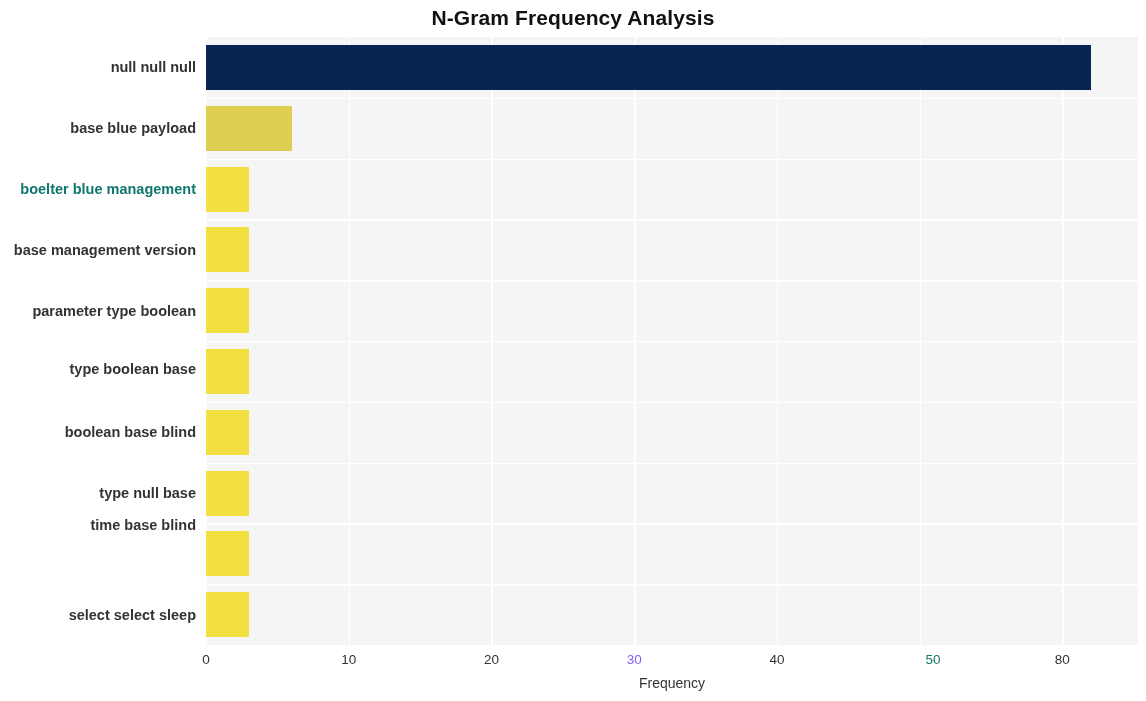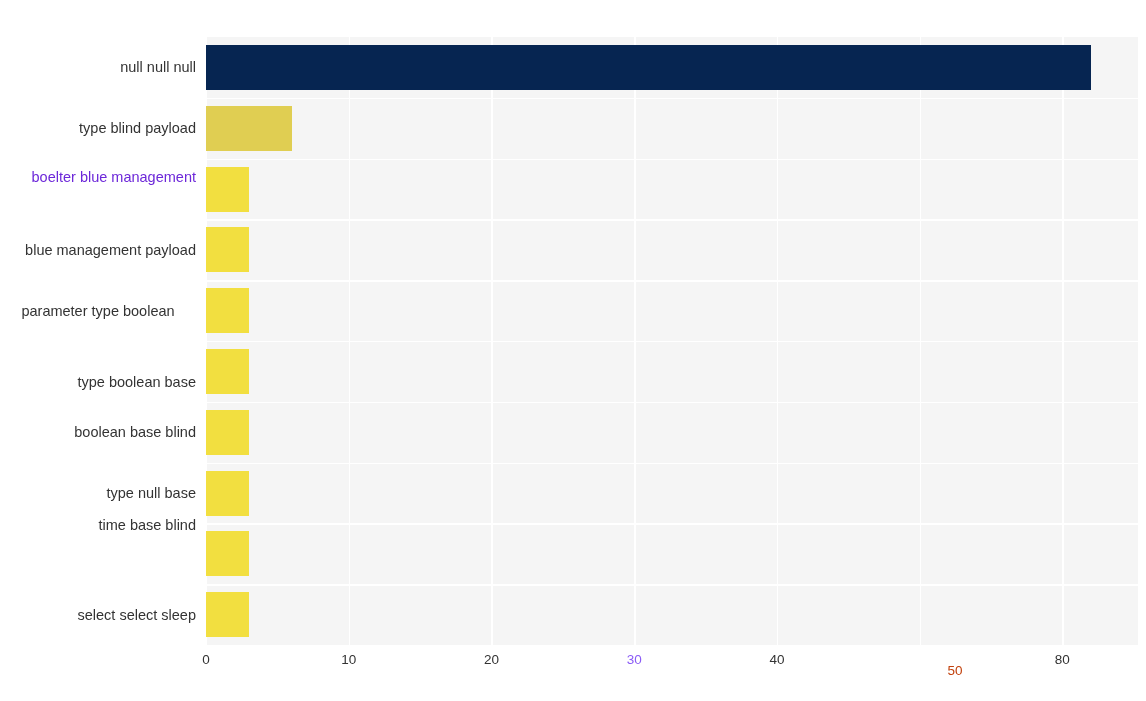--- a/index.html
+++ b/index.html
@@ -78,20 +78,21 @@
     height: 45px;
   }
 
   
   .ylabels {
     position: absolute;
     left: 0;
     top: 37px;
     width: 196px;
     height: 608px;
+    font-weight: bold;
   }
   .ylabel {
     position: absolute;
     right: 0;
     width: 196px;
     text-align: right;
     font-size: 14.5px;
     color: #333333;
     white-space: nowrap;
     line-height: 16px;
@@ -121,20 +122,21 @@
     text-align: center;
     font-size: 14px;
     color: #333333;
   }
 </style>
 </head>
 <body>
 
 <div id="chart-root">
 
+  <div class="chart-title">N-Gram Frequency Analysis</div>
 
   <div class="plot-area">
     <div class="gridlines" id="gridlines">
         <div class="vgrid" style="left: 0px; background: rgb(255, 255, 255);"></div>
         <div class="vgrid" style="left: 142.726px; background: rgb(255, 255, 255);"></div>
         <div class="vgrid" style="left: 285.452px; background: rgb(255, 255, 255);"></div>
         <div class="vgrid" style="left: 428.178px; background: rgb(255, 255, 255);"></div>
         <div class="vgrid" style="left: 570.904px; background: rgb(255, 255, 255);"></div>
         <div class="vgrid" style="left: 713.629px; background: rgb(255, 255, 255);"></div>
         <div class="vgrid" style="left: 856.355px; background: rgb(255, 255, 255);"></div>
@@ -157,35 +159,36 @@
         <div class="bar" title="type boolean base: 3" style="width: 42.8178px; top: 311.9px; background: rgb(242, 223, 64);"></div>
         <div class="bar" title="boolean base blind: 3" style="width: 42.8178px; top: 372.7px; background: rgb(242, 223, 64);"></div>
         <div class="bar" title="type time base: 3" style="width: 42.8178px; top: 433.5px; background: rgb(242, 223, 64);"></div>
         <div class="bar" title="time base blind: 3" style="width: 42.8178px; top: 494.3px; background: rgb(242, 223, 64);"></div>
         <div class="bar" title="select select sleep: 3" style="width: 42.8178px; top: 555.1px; background: rgb(242, 223, 64);"></div>
       </div>
   </div>
 
   <div class="ylabels" id="ylabels">
       <div class="ylabel" style="top: 22.4px; color: rgb(51, 51, 51);">null null null</div>
-      <div class="ylabel" style="top: 83.2px; color: rgb(51, 51, 51);">type blind payload</div>
-      <div class="ylabel" style="top: 132px; color: #6d28d9;">boelter blue management</div>
-      <div class="ylabel" style="top: 204.8px; color: rgb(51, 51, 51);">blue management payload</div>
-      <div class="ylabel" style="top: 265.6px; color: rgb(51, 51, 51); text-align: center;">parameter type boolean</div>
-      <div class="ylabel" style="top: 337px; color: rgb(51, 51, 51);">type boolean base</div>
+      <div class="ylabel" style="top: 83.2px; color: rgb(51, 51, 51);">base blue payload</div>
+      <div class="ylabel" style="top: 144px; color: #0f766e;">boelter blue management</div>
+      <div class="ylabel" style="top: 204.8px; color: rgb(51, 51, 51);">base management version</div>
+      <div class="ylabel" style="top: 265.6px; color: rgb(51, 51, 51);">parameter type boolean</div>
+      <div class="ylabel" style="top: 324px; color: rgb(51, 51, 51);">type boolean base</div>
       <div class="ylabel" style="top: 387.2px; color: rgb(51, 51, 51);">boolean base blind</div>
       <div class="ylabel" style="top: 448px; color: rgb(51, 51, 51);">type null base</div>
       <div class="ylabel" style="top: 480px; color: rgb(51, 51, 51);">time base blind</div>
       <div class="ylabel" style="top: 569.6px; color: rgb(51, 51, 51);">select select sleep</div>
     </div>
 
   <div class="xlabels" id="xlabels">
       <div class="xtick" style="left: 206px; color: rgb(51, 51, 51);">0</div>
       <div class="xtick" style="left: 348.726px; color: rgb(51, 51, 51);">10</div>
       <div class="xtick" style="left: 491.452px; color: rgb(51, 51, 51);">20</div>
       <div class="xtick" style="left: 634.178px; color: #8b5cf6;">30</div>
       <div class="xtick" style="left: 776.904px; color: rgb(51, 51, 51);">40</div>
-      <div class="xtick" style="left: 955px; color: #c2410c; margin-top: 11px;">50</div>
+      <div class="xtick" style="left: 933px; color: #0f766e;">50</div>
       <div class="xtick" style="left: 1062.36px; color: rgb(51, 51, 51);">80</div>
     </div>
 
+  <div class="axis-title">Frequency</div>
 
 </div>
 
 </body></html>

